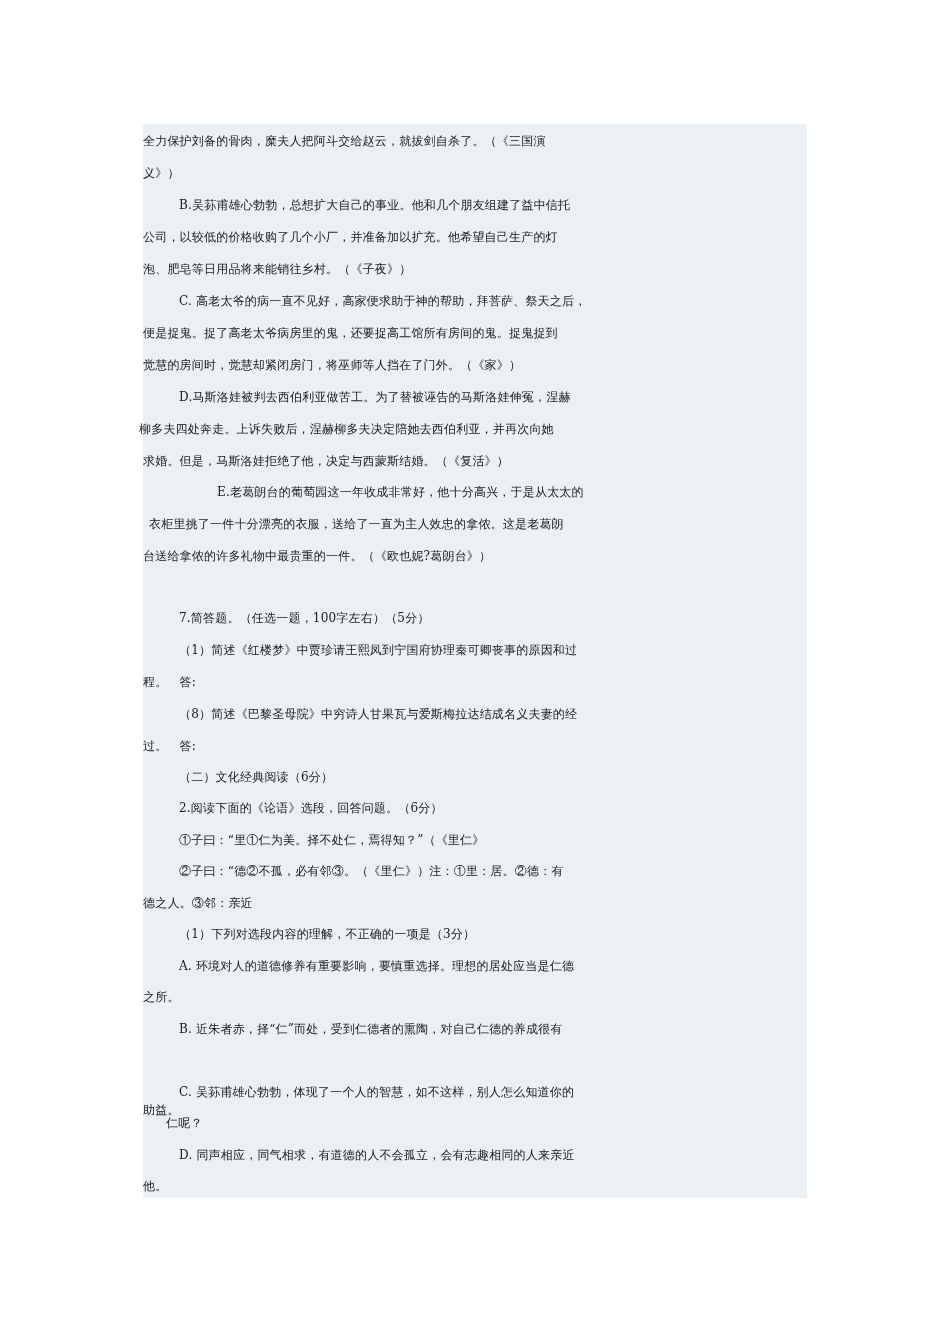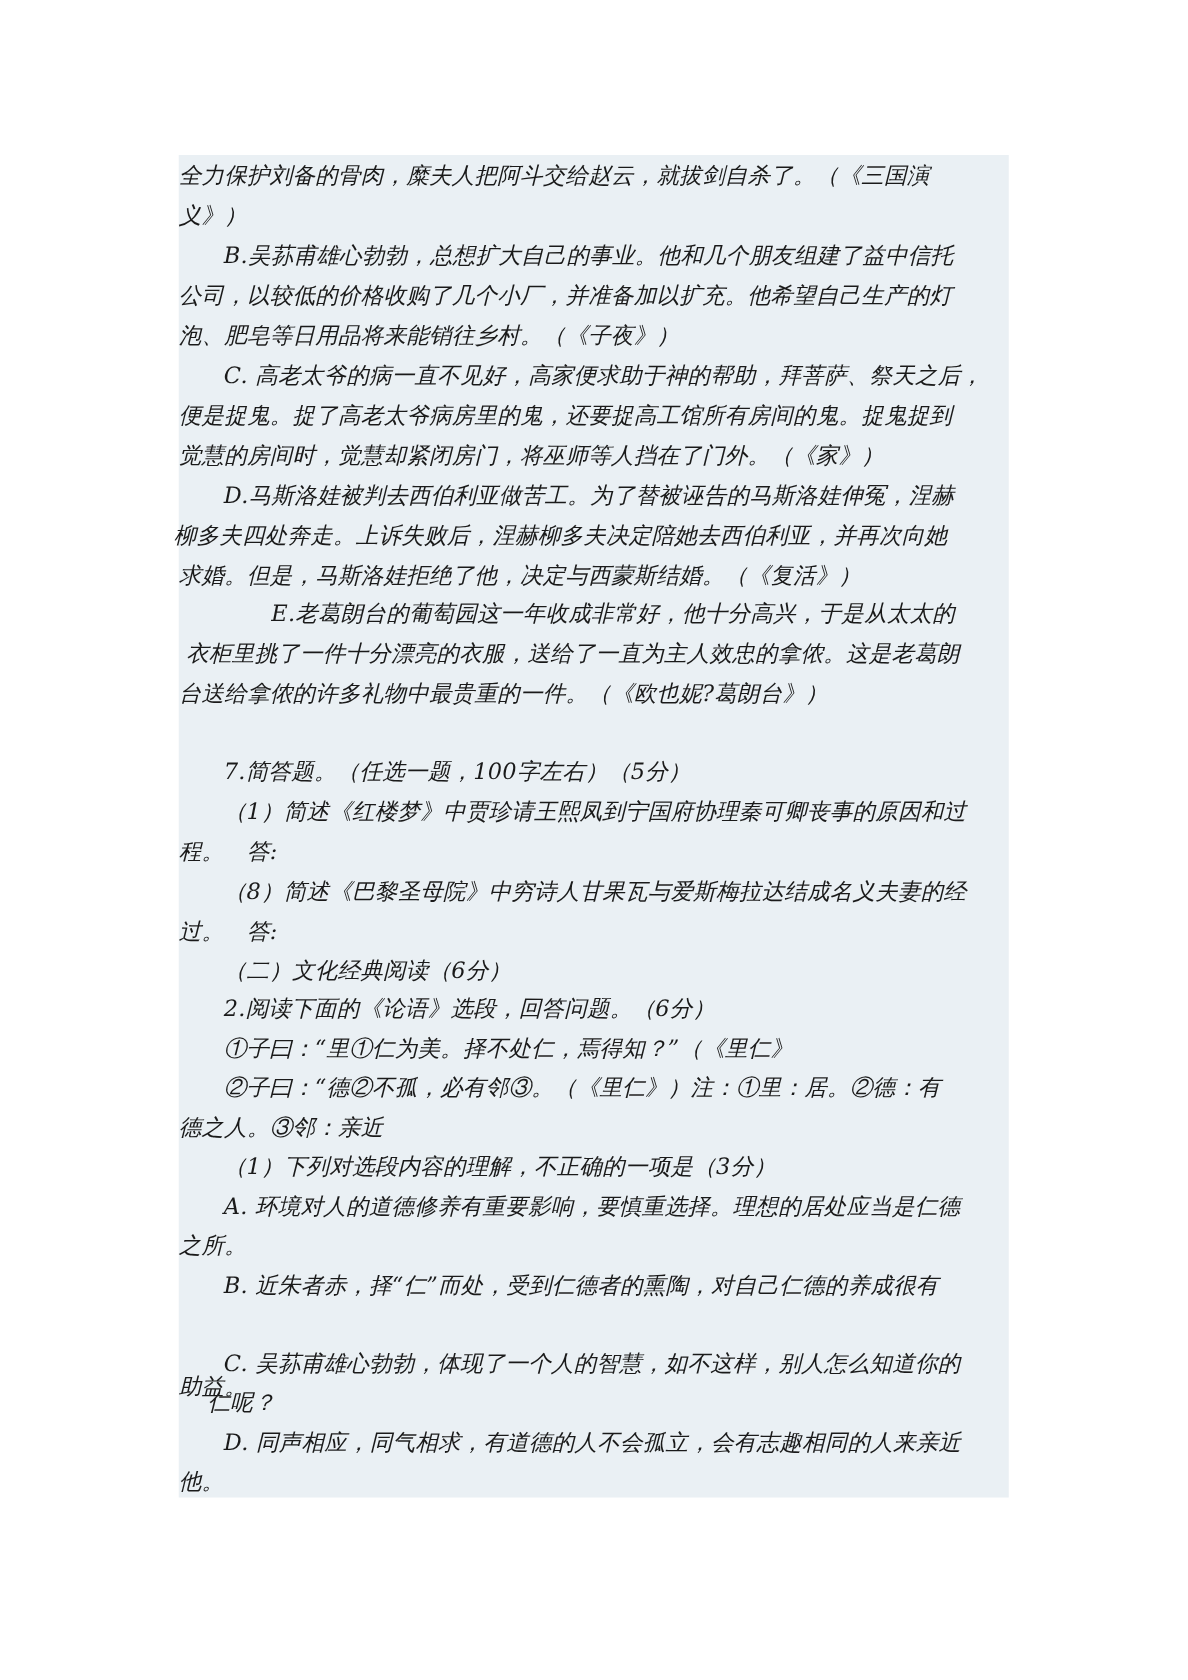--- a/index.html
+++ b/index.html
@@ -1,21 +1,21 @@
 <!DOCTYPE html>
 <html><head>
 <meta charset="utf-8">
 <style>
   html, body { margin:0; padding:0; background:#ffffff; }
   body { width:950px; height:1344px; position:relative; overflow:hidden;
          font-family:"DejaVu Serif","Liberation Serif",serif; color:#1a1a1a; }
   .panel { position:absolute; left:143px; top:124px; width:664px; height:1074px;
            background:#eaf0f4; }
-  .line { position:absolute; left:143px; font-size:18px; line-height:22px;
-          white-space:nowrap; letter-spacing:0.2px;font-style:italic; }
+  .line { position:absolute; left:143px; font-size:12px; line-height:22px;
+          white-space:nowrap; letter-spacing:0.2px; }
 </style>
 </head>
 <body>
 
 <div class="panel"></div>
 <div id="lines">
     <div class="line" style="left: 143px; top: 130px;">全力保护刘备的骨肉，糜夫人把阿斗交给赵云，就拔剑自杀了。（《三国演</div>
     <div class="line" style="left: 143px; top: 162px;">义》）</div>
     <div class="line" style="left: 179px; top: 194px;">B.吴荪甫雄心勃勃，总想扩大自己的事业。他和几个朋友组建了益中信托</div>
     <div class="line" style="left: 143px; top: 226px;">公司，以较低的价格收购了几个小厂，并准备加以扩充。他希望自己生产的灯</div>

